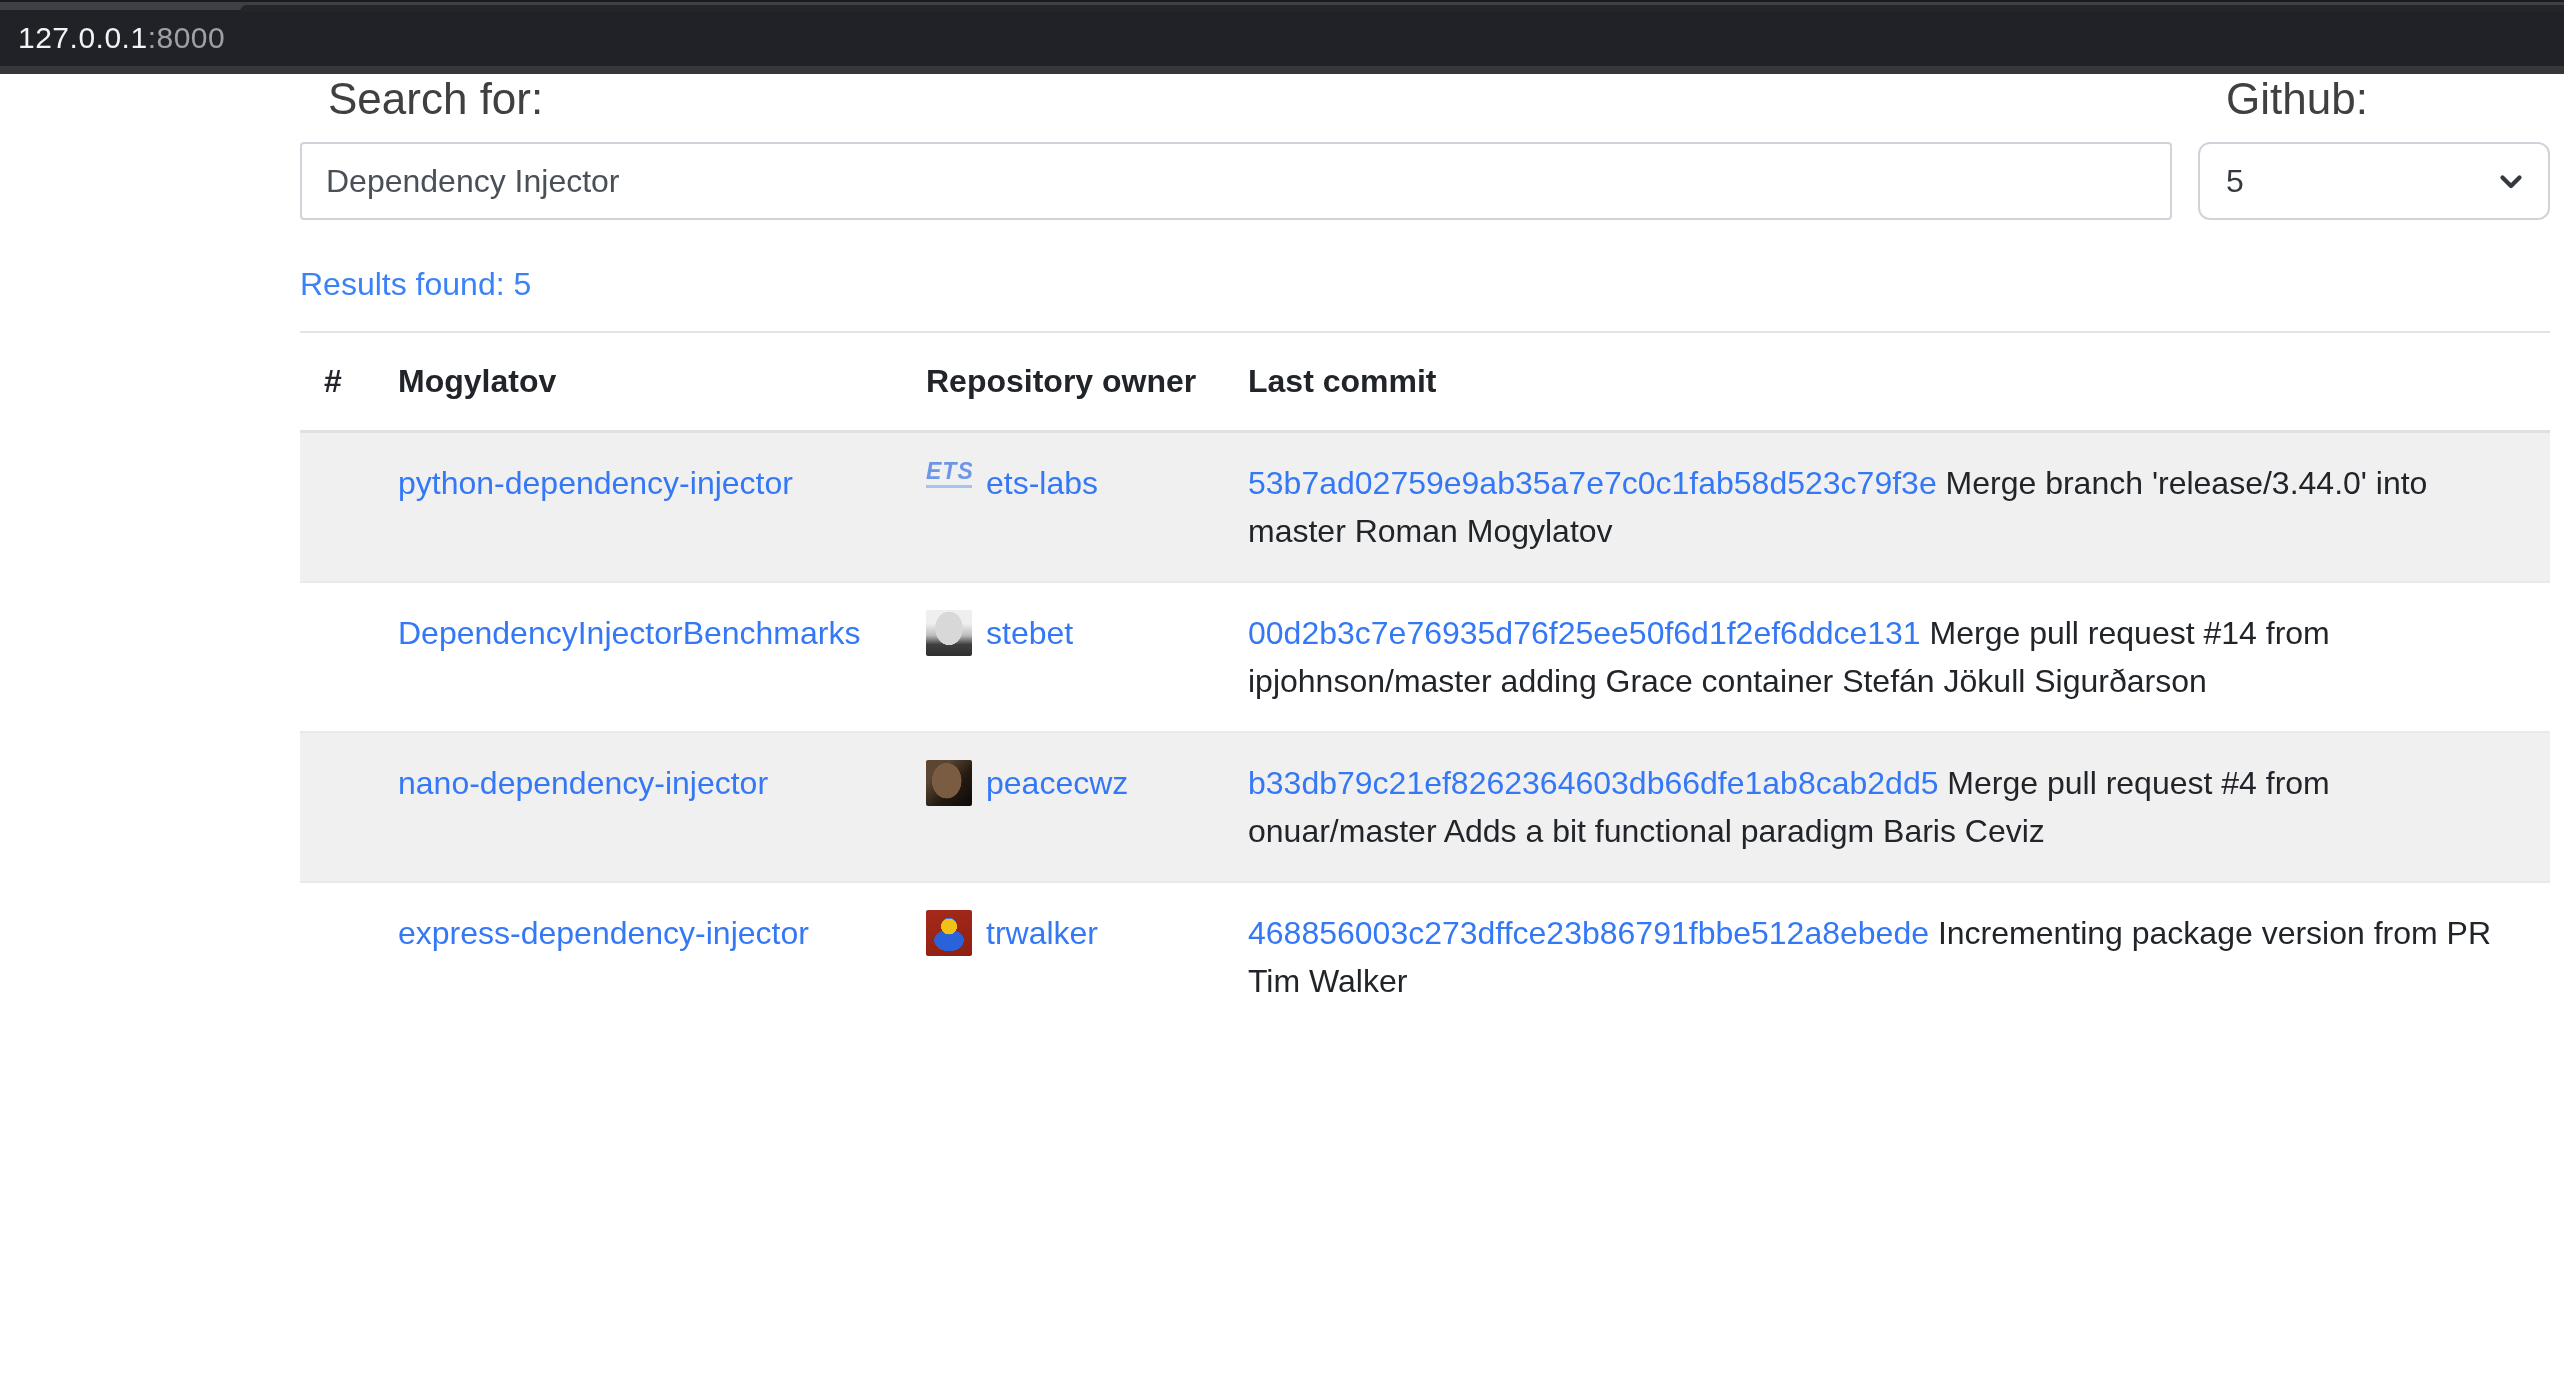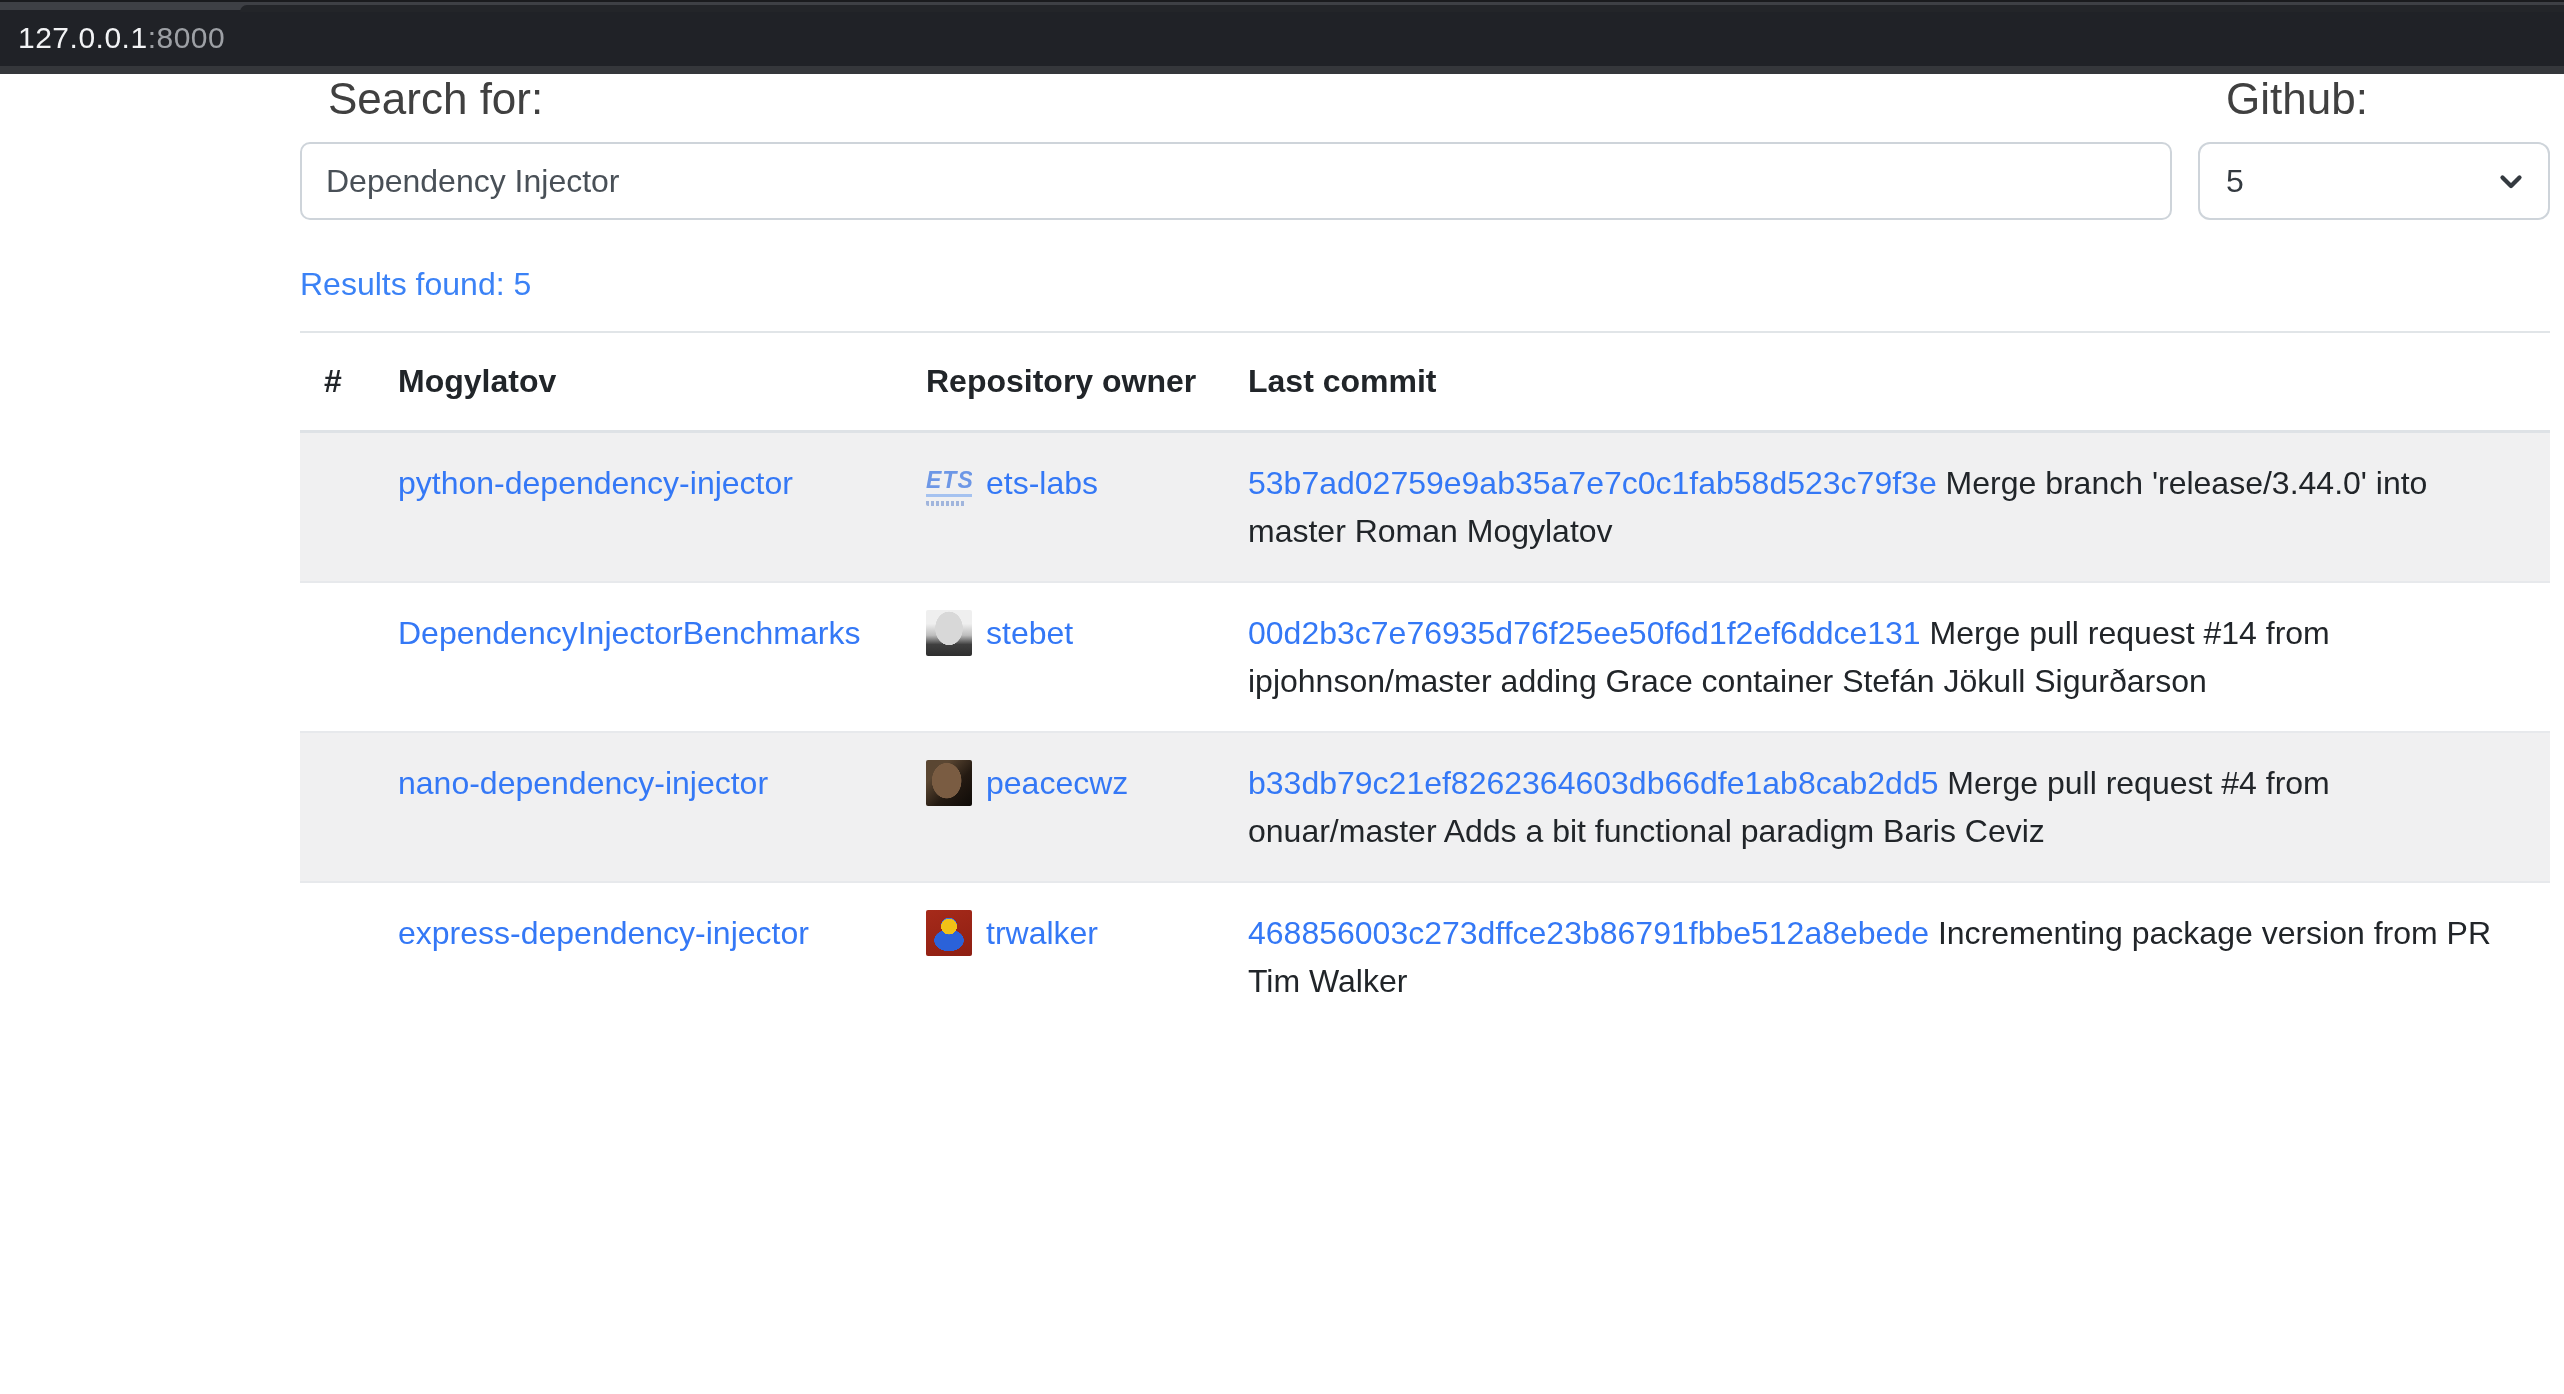--- a/index.html
+++ b/index.html
@@ -25,21 +25,21 @@
 
   
   .content { margin-left: 300px; margin-right: 14px; }
   h1.page-title { margin: 20px 0 64px 0; font-size: 78px; line-height: 1.15; font-weight: 600; color: #212529; }
 
   .form-row { display: flex; gap: 26px; }
   .search-col { flex: 1; }
   .limit-col { width: 352px; }
   .field-label { display: block; font-size: 44px; margin-bottom: 18px; color: #404040; margin-left: 28px; }
   .text-input {
-    width: 100%; height: 78px; border: 2px solid #ced4da; border-radius: 10px;
+    width: 100%; height: 78px; border: 2px solid #ced4da; border-radius: 4px;
     padding: 0 24px; font-size: 32px; color: #495057; outline: none;
     font-family: inherit; background: #fff;
   }
   .select-box {
     width: 100%; height: 78px; border: 2px solid #ced4da; border-radius: 12px;
     background: #fff; display: flex; align-items: center; justify-content: space-between;
     padding: 0 20px 0 26px; font-size: 32px; color: #343a40; cursor: default;
   }
   .chevron { width: 34px; height: 34px; }
 
@@ -61,21 +61,21 @@
   tbody tr:nth-child(even) { background: #ffffff; }
 
   a.lnk { color: #3478f6; text-decoration: none; cursor: pointer; }
   .msg { color: #212529; }
 
   .owner-cell { display: flex; align-items: flex-start; gap: 14px; }
   .owner-cell a.lnk { white-space: nowrap; }
 
   
   .avatar { width: 46px; height: 46px; flex: 0 0 46px; border-radius: 2px; margin-top: 1px; overflow: hidden; }
-  .avatar--ets-labs { display: flex; flex-direction: column; align-items: flex-start; justify-content: flex-end; background: transparent; }
+  .avatar--ets-labs { display: flex; align-items: flex-start; justify-content: space-between; background: transparent; }
   .ets-text { font-style: italic; font-weight: 700; font-size: 23px; line-height: 1;
     color: #6d97e6; letter-spacing: 1px; border-bottom: 3px solid #a5c2f0; padding-bottom: 2px; }
   .ets-sub { margin-top: 4px; width: 40px; height: 5px;
     background: repeating-linear-gradient(90deg, #93abd9 0 3px, transparent 3px 5px); opacity: .85; }
   .avatar--stebet { background:
     radial-gradient(ellipse 14px 17px at 50% 40%, #d8d8d8 97%, rgba(0,0,0,0) 100%),
     linear-gradient(180deg, #efefef 0 30%, #bdbdbd 55%, #3f3f3f 75%, #2e2e2e 100%); }
   .avatar--ljacqu { background:
     radial-gradient(ellipse 16px 20px at 62% 45%, #2e2119 97%, rgba(0,0,0,0) 100%),
     linear-gradient(115deg, #f0e4d0 0 35%, #c9a77e 55%, #7a5a3e 75%, #4a3322 100%); }

